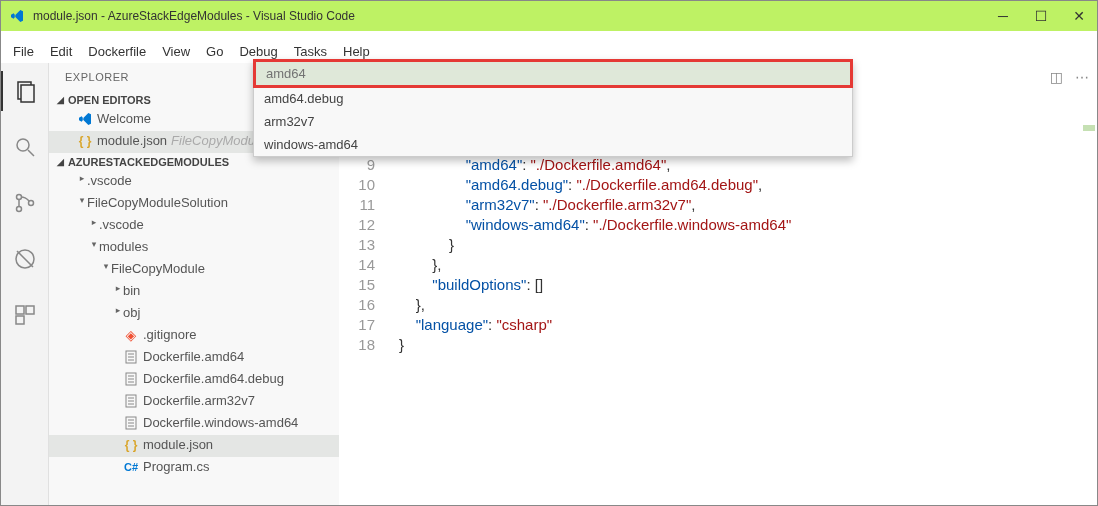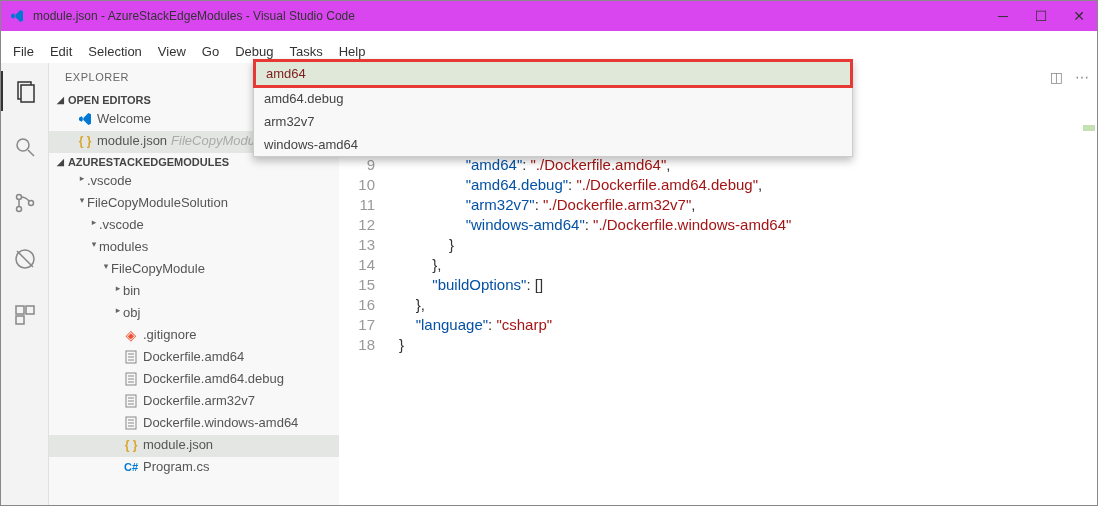--- a/index.html
+++ b/index.html
@@ -1,18 +1,18 @@
 <!DOCTYPE html>
 <html><head>
 <meta charset="utf-8">
 <style>
 * { margin: 0; padding: 0; box-sizing: border-box; font-family: "Segoe UI", sans-serif; }
 body { width: 1098px; height: 506px; background: #fff; overflow: hidden; border: 1px solid #888; position: relative; }
 
-.title-bar { height: 30px; display: flex; align-items: center; padding: 0 8px; background: #d946ef; }
+.title-bar { height: 30px; display: flex; align-items: center; padding: 0 8px; background: #bef264; }
 .title-bar .icon { width: 16px; height: 16px; margin-right: 8px; }
 .title-bar .title { font-size: 12px; color: #333; flex: 1; }
 .title-bar .win-controls { display: flex; gap: 18px; }
 .title-bar .win-controls span { color: #333; font-size: 14px; cursor: default; width: 20px; text-align: center; }
 
 .menu-bar { height: 24px; display: flex; align-items: center; padding: 0 4px; background: #fff; font-size: 13px; color: #333; margin-top: 8px; }
 .menu-bar .item { padding: 2px 8px; cursor: default; }
 
 .main-area { display: flex; height: calc(100% - 54px); }
 
@@ -41,21 +41,21 @@
 .code-area { flex: 1; display: flex; font-family: Consolas, monospace; font-size: 15px; padding-top: 32px; gap: 12px; }
 .gutter { width: 48px; text-align: right; color: #999; padding-right: 12px; line-height: 20px; }
 .code { flex: 1; line-height: 20px; white-space: pre; }
 .tok-brace { color: #333; }
 .tok-key { color: #0451a5; }
 .tok-str { color: #a31515; }
 
 .quick-input { position: absolute; top: 58px; left: 252px; width: 600px; background: #f8f8f8; border: 1px solid #ccc; box-shadow: 0 4px 8px rgba(0,0,0,0.25); z-index: 100; }
 .quick-input input { width: calc(100% - 8px); margin: 4px; height: 24px; padding: 2px 6px; border: 1px solid #6497d0; outline: none; font-size: 13px; background: #fff; }
 .quick-input .list .option { padding: 4px 10px; font-size: 13px; color: #444; cursor: default; }
-.quick-input .list .option.selected { background: #dfe8d9; color: #7f1d1d; border: 3px solid #e53935; margin: -1px; }
+.quick-input .list .option.selected { background: #dfe8d9; color: #737373; border: 3px solid #e53935; margin: -1px; }
 
 .scrollbar-decoration { position: absolute; right: 2px; top: 62px; width: 12px; height: 6px; background: #c5e0b3; }
 </style>
 </head>
 <body>
 
 <div class="title-bar">
   <span class="icon">
     <svg viewBox="0 0 24 24">
         <path fill="#0078d4" d="M17 3l-9 9 9 9 4-2V5l-4-2zM3 10l4-2 3 4-3 4-4-2v-4z"></path>
@@ -65,21 +65,21 @@
   <div class="win-controls">
     <span>─</span>
     <span>☐</span>
     <span>✕</span>
   </div>
 </div>
 
 <div class="menu-bar" id="menu-bar">
     <div class="item">File</div>
     <div class="item">Edit</div>
-    <div class="item">Selection</div>
+    <div class="item">Dockerfile</div>
     <div class="item">View</div>
     <div class="item">Go</div>
     <div class="item">Debug</div>
     <div class="item">Tasks</div>
     <div class="item">Help</div>
   </div>
 
 <div class="main-area">
 
   <div class="activity-bar">

